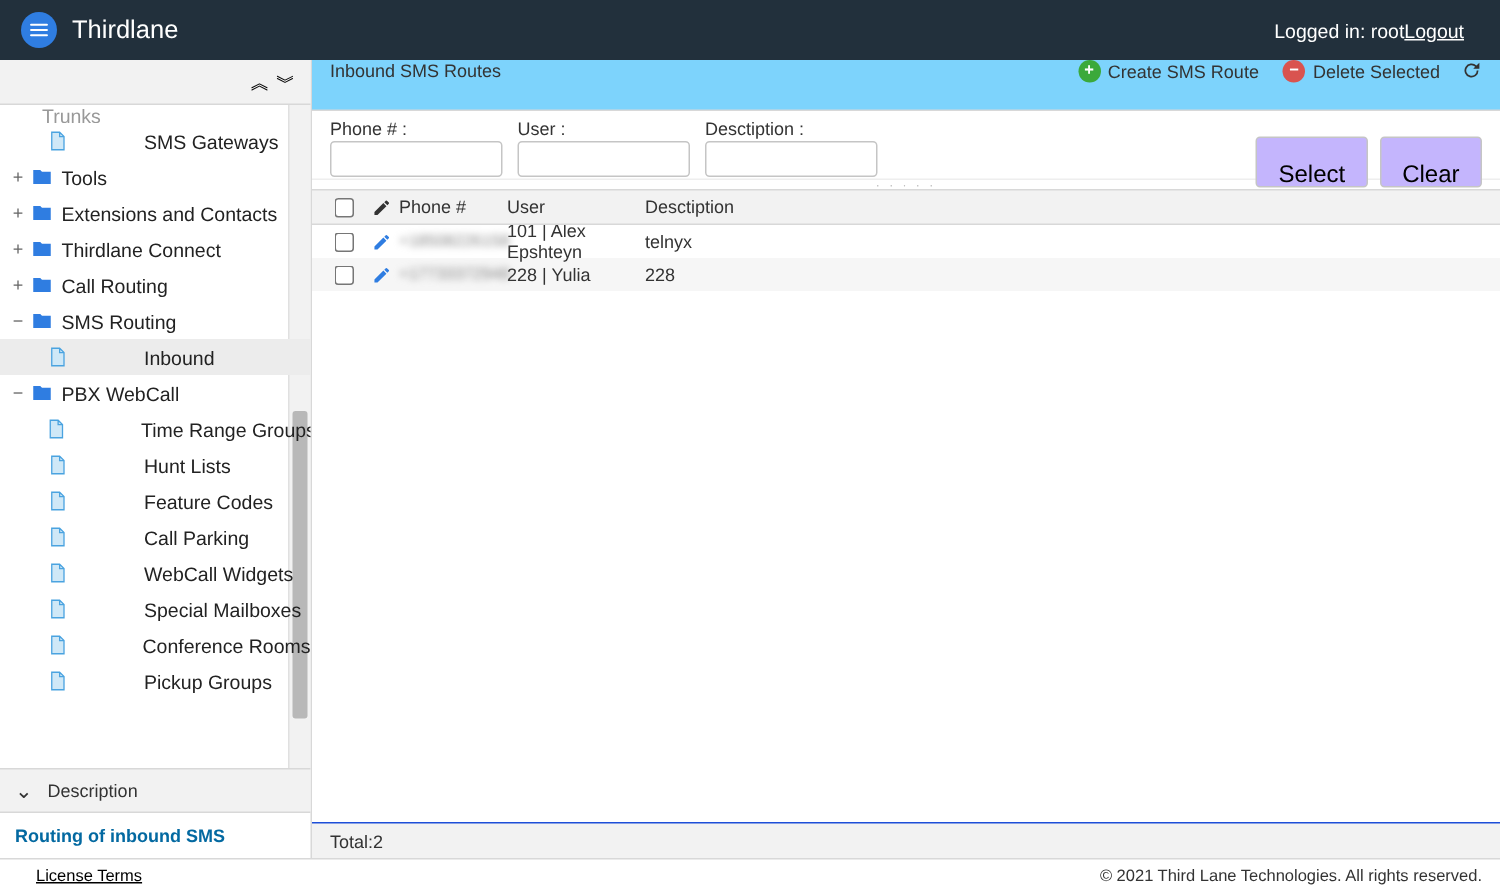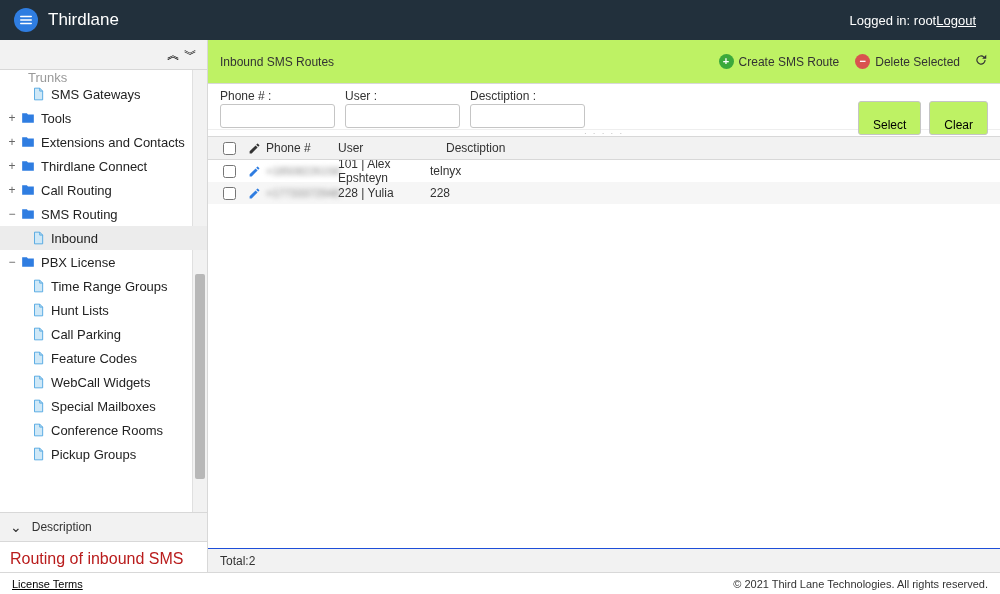--- a/index.html
+++ b/index.html
@@ -21,79 +21,79 @@
 .sidebar-header .sp { flex: 1; }
 .sidebar-header .chev { cursor: pointer; font-size: 13px; line-height: 1; padding: 0 2px; color: #000; }
 
 .tree { flex: 1; overflow: hidden; position: relative; font-size: 13px; color: #222; }
 .tree-inner { position: relative; }
 .tree-item { display: flex; align-items: center; height: 24px; padding-left: 8px; cursor: pointer; white-space: nowrap; }
 .tree-item.selected { background: #ececec; }
 .tree-item .expander { width: 12px; text-align: center; color: #666; font-size: 12px; }
 .tree-item .icon { width: 16px; text-align: center; margin: 0 5px 0 2px; display: flex; align-items: center; justify-content: center; }
 .tree-item.depth-1 { padding-left: 6px; }
-.tree-item.depth-2 { padding-left: 28px; }
+.tree-item.depth-2 { padding-left: 28px; gap: 45px; }
 .folder-icon svg, .file-icon svg { width: 14px; height: 14px; }
 .folder-icon svg { fill: #2f7de1; }
 .file-icon svg { fill: #4aa3e0; }
 .cutoff-top { height: 12px; padding-left: 28px; display: flex; align-items: flex-start; color: #999; overflow: hidden; }
 
 .scroll-track { position: absolute; right: 0; top: 0; bottom: 0; width: 15px; background: #f2f2f2; border-left: 1px solid #e0e0e0; }
 .scroll-thumb { position: absolute; left: 2px; right: 2px; top: 204px; height: 205px; background: #b8b8b8; border-radius: 2px; }
 
 .desc-panel-head { height: 30px; background: #f2f2f2; border-top: 1px solid #d8d8d8; border-bottom: 1px solid #d8d8d8; display: flex; align-items: center; padding: 0 10px; font-size: 12px; color: #333; }
 .desc-panel-head .chev2 { margin-right: 10px; font-size: 14px; }
-.desc-body { height: 30px; padding: 8px 10px; font-size: 16px; color: #b91c1c; }
+.desc-body { height: 30px; padding: 8px 10px; font-size: 12px; color: #0369a1; font-weight: bold; }
 
 .main { flex: 1; display: flex; flex-direction: column; background: #fff; }
-.main-header { height: 44px; background: #bef264; border-bottom: 1px solid #d8d8d8; display: flex; align-items: center; padding: 0 12px; font-size: 12px; color: #333; }
+.main-header { height: 34px; background: #7dd3fc; border-bottom: 1px solid #d8d8d8; display: flex; align-items: flex-start; padding: 0 12px; font-size: 12px; color: #333; }
 .main-header .sp { flex: 1; }
 .main-action { display: flex; align-items: center; margin-left: 16px; font-size: 12px; cursor: pointer; }
 .main-action .ic { width: 15px; height: 15px; border-radius: 50%; margin-right: 5px; display: flex; align-items: center; justify-content: center; font-size: 11px; color: #fff; font-weight: bold; line-height: 1; }
 .ic-add { background: #3ba93b; }
 .ic-del { background: #d9534f; }
 .refresh { margin-left: 14px; cursor: pointer; }
 .refresh svg { width: 14px; height: 14px; fill: #333; }
 
 .filter-row { height: 46px; display: flex; align-items: flex-start; padding: 5px 12px 0 12px; border-bottom: 1px solid #eee; position: relative; }
 .filter-col { display: flex; flex-direction: column; margin-right: 10px; }
 .filter-col label { font-size: 12px; color: #333; margin-bottom: 1px; }
 .filter-col input { height: 24px; border: 1px solid #c5c5c5; border-radius: 3px; padding: 0 5px; font-size: 12px; }
 .fw-phone { width: 115px; }
 .fw-user { width: 115px; }
 .fw-desc { width: 115px; }
 .filter-buttons { margin-left: auto; display: flex; gap: 8px; align-items: flex-end; padding-bottom: 4px; padding-top: 12px;}
-.btn { height: 26px; padding: 16px 14px; border: 1px solid #c5c5c5; background: #bef264; border-radius: 3px; font-size: 12px; cursor: pointer; }
+.btn { height: 26px; padding: 16px 14px; border: 1px solid #c5c5c5; background: #c4b5fd; border-radius: 3px; font-size: 16px; cursor: pointer; }
 
 .grip-row { height: 6px; background: #fff; display:flex; justify-content:center; align-items:center; }
 .grip-row span { font-size: 8px; color: #bbb; letter-spacing: 2px; }
 
 .table-head { height: 24px; background: #f2f2f2; border-top: 1px solid #d8d8d8; border-bottom: 1px solid #d8d8d8; display: flex; align-items: center; font-size: 12px; color: #333; padding-left: 8px; }
 .th-check { width: 26px; display: flex; justify-content: center; }
 .th-edit { width: 24px; display: flex; justify-content: center; }
 .th-phone { width: 72px; }
 .th-user { width: 92px; }
-.th-desc { flex: 1; margin-left: 16px; }
+.th-desc { flex: 1; }
 .pencil-icon svg { width: 13px; height: 13px; fill: #333; }
 
 .table-body { flex: 1; overflow: auto; }
 .table-row { height: 22px; display: flex; align-items: center; font-size: 12px; color: #333; padding-left: 8px; }
 .table-row:nth-child(even) { background: #f6f6f6; }
 .td-check { width: 26px; display: flex; justify-content: center; }
 .td-edit { width: 24px; display: flex; justify-content: center; cursor: pointer; }
 .td-edit svg { width: 13px; height: 13px; fill: #2f7de1; }
 .td-phone { width: 72px; color: #888; filter: blur(2.5px); font-size: 11px; }
 .td-user { width: 92px; }
 .td-desc { flex: 1; }
 input[type=checkbox] { width: 13px; height: 13px; cursor: pointer; }
 
 .total-bar { height: 24px; background: #f2f2f2; border-top: 1px solid #1d4ed8; display: flex; align-items: center; padding: 0 12px; font-size: 12px; color: #333; }
 
 .footer { height: 22px; border-top: 1px solid #d8d8d8; display: flex; align-items: center; padding: 0 12px; font-size: 11px; }
-.footer .license { text-decoration: underline; color: #000; cursor: pointer; }
+.footer .license { text-decoration: underline; color: #000; cursor: pointer; margin-left: 12px; }
 .footer .sp { flex: 1; }
 .footer .copy { color: #333; }
 </style>
 </head>
 <body>
 
 <div class="topbar">
   <span class="logo-icon">
     <svg viewBox="0 0 24 24">
         <path d="M3 6h18M3 12h18M3 18h18" stroke="#fff" stroke-width="2.5" fill="none" stroke-linecap="round"></path>
@@ -188,21 +188,21 @@
             </span>
             <span>Inbound</span>
           </div>
           <div class="tree-item depth-1">
             <span class="expander">−</span>
             <span class="icon folder-icon">
               <svg viewBox="0 0 24 24">
                 <path d="M10 4H2v16h20V6H12l-2-2z"></path>
               </svg>
             </span>
-            <span>PBX License</span>
+            <span>PBX WebCall</span>
           </div>
           <div class="tree-item depth-2">
             <span class="icon file-icon">
               <svg viewBox="0 0 24 24">
                 <path d="M6 2h9l5 5v15H6V2z" fill="#cfe8f7"></path>
                 <path d="M6 2h9l5 5v15H6V2zm9 0v5h5" fill="none" stroke="#4aa3e0" stroke-width="1.5"></path>
               </svg>
             </span>
             <span>Time Range Groups</span>
           </div>
@@ -215,30 +215,30 @@
             </span>
             <span>Hunt Lists</span>
           </div>
           <div class="tree-item depth-2">
             <span class="icon file-icon">
               <svg viewBox="0 0 24 24">
                 <path d="M6 2h9l5 5v15H6V2z" fill="#cfe8f7"></path>
                 <path d="M6 2h9l5 5v15H6V2zm9 0v5h5" fill="none" stroke="#4aa3e0" stroke-width="1.5"></path>
               </svg>
             </span>
+            <span>Feature Codes</span>
+          </div>
+          <div class="tree-item depth-2">
+            <span class="icon file-icon">
+              <svg viewBox="0 0 24 24">
+                <path d="M6 2h9l5 5v15H6V2z" fill="#cfe8f7"></path>
+                <path d="M6 2h9l5 5v15H6V2zm9 0v5h5" fill="none" stroke="#4aa3e0" stroke-width="1.5"></path>
+              </svg>
+            </span>
             <span>Call Parking</span>
-          </div>
-          <div class="tree-item depth-2">
-            <span class="icon file-icon">
-              <svg viewBox="0 0 24 24">
-                <path d="M6 2h9l5 5v15H6V2z" fill="#cfe8f7"></path>
-                <path d="M6 2h9l5 5v15H6V2zm9 0v5h5" fill="none" stroke="#4aa3e0" stroke-width="1.5"></path>
-              </svg>
-            </span>
-            <span>Feature Codes</span>
           </div>
           <div class="tree-item depth-2">
             <span class="icon file-icon">
               <svg viewBox="0 0 24 24">
                 <path d="M6 2h9l5 5v15H6V2z" fill="#cfe8f7"></path>
                 <path d="M6 2h9l5 5v15H6V2zm9 0v5h5" fill="none" stroke="#4aa3e0" stroke-width="1.5"></path>
               </svg>
             </span>
             <span>WebCall Widgets</span>
           </div>

